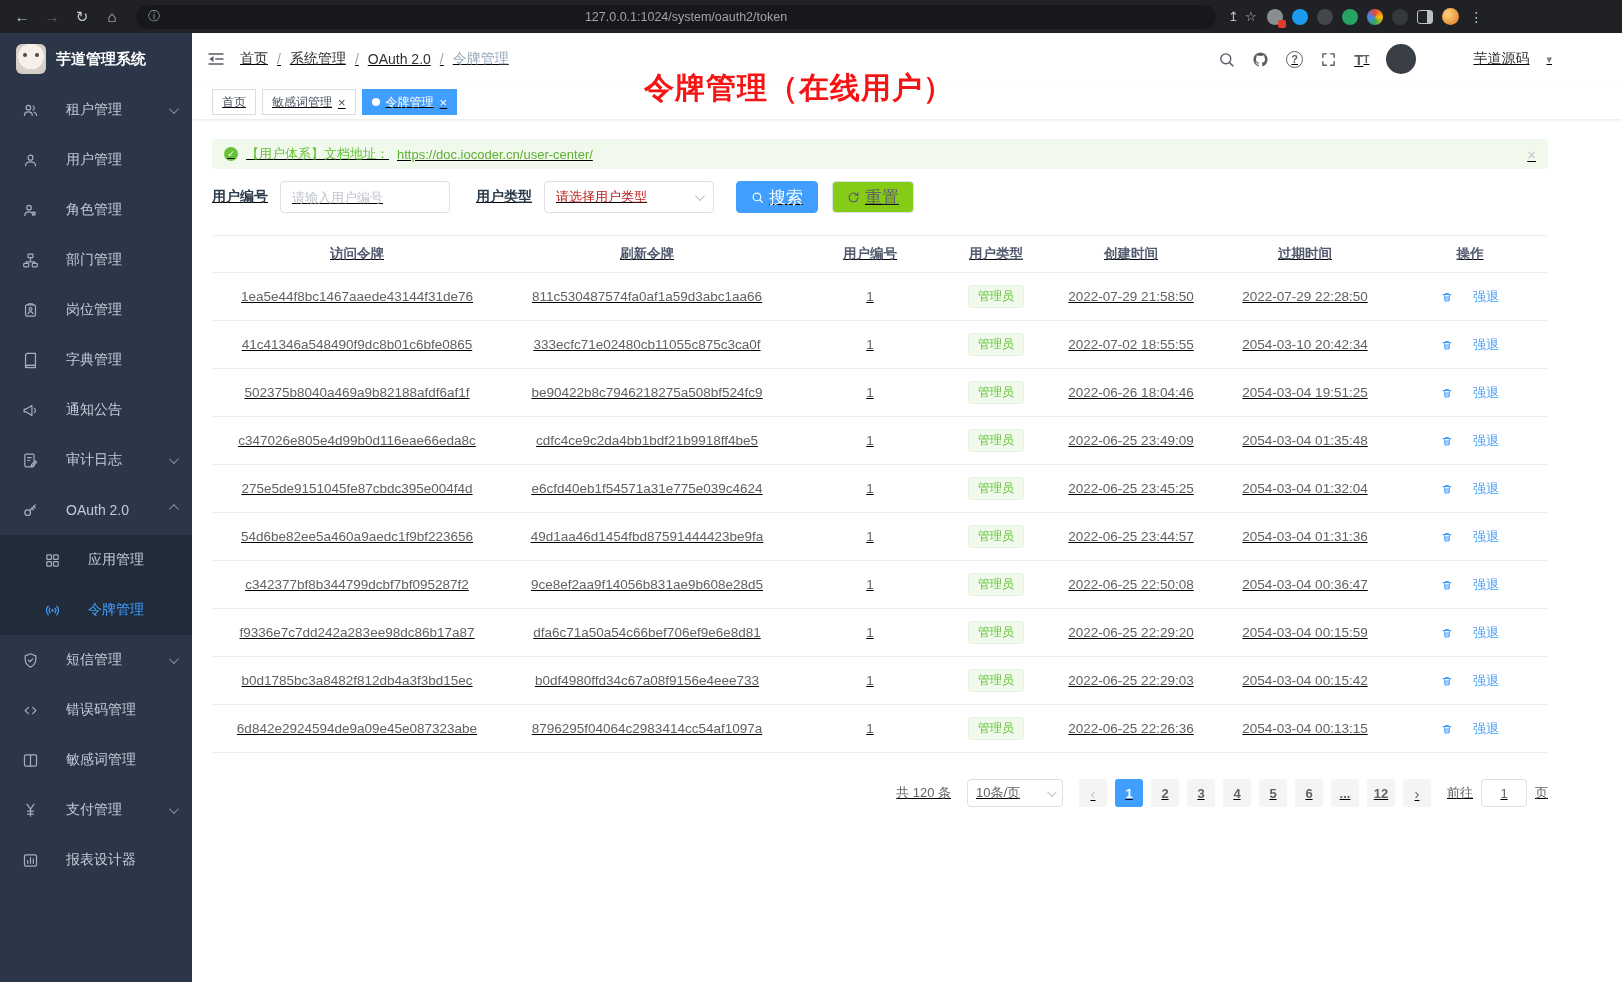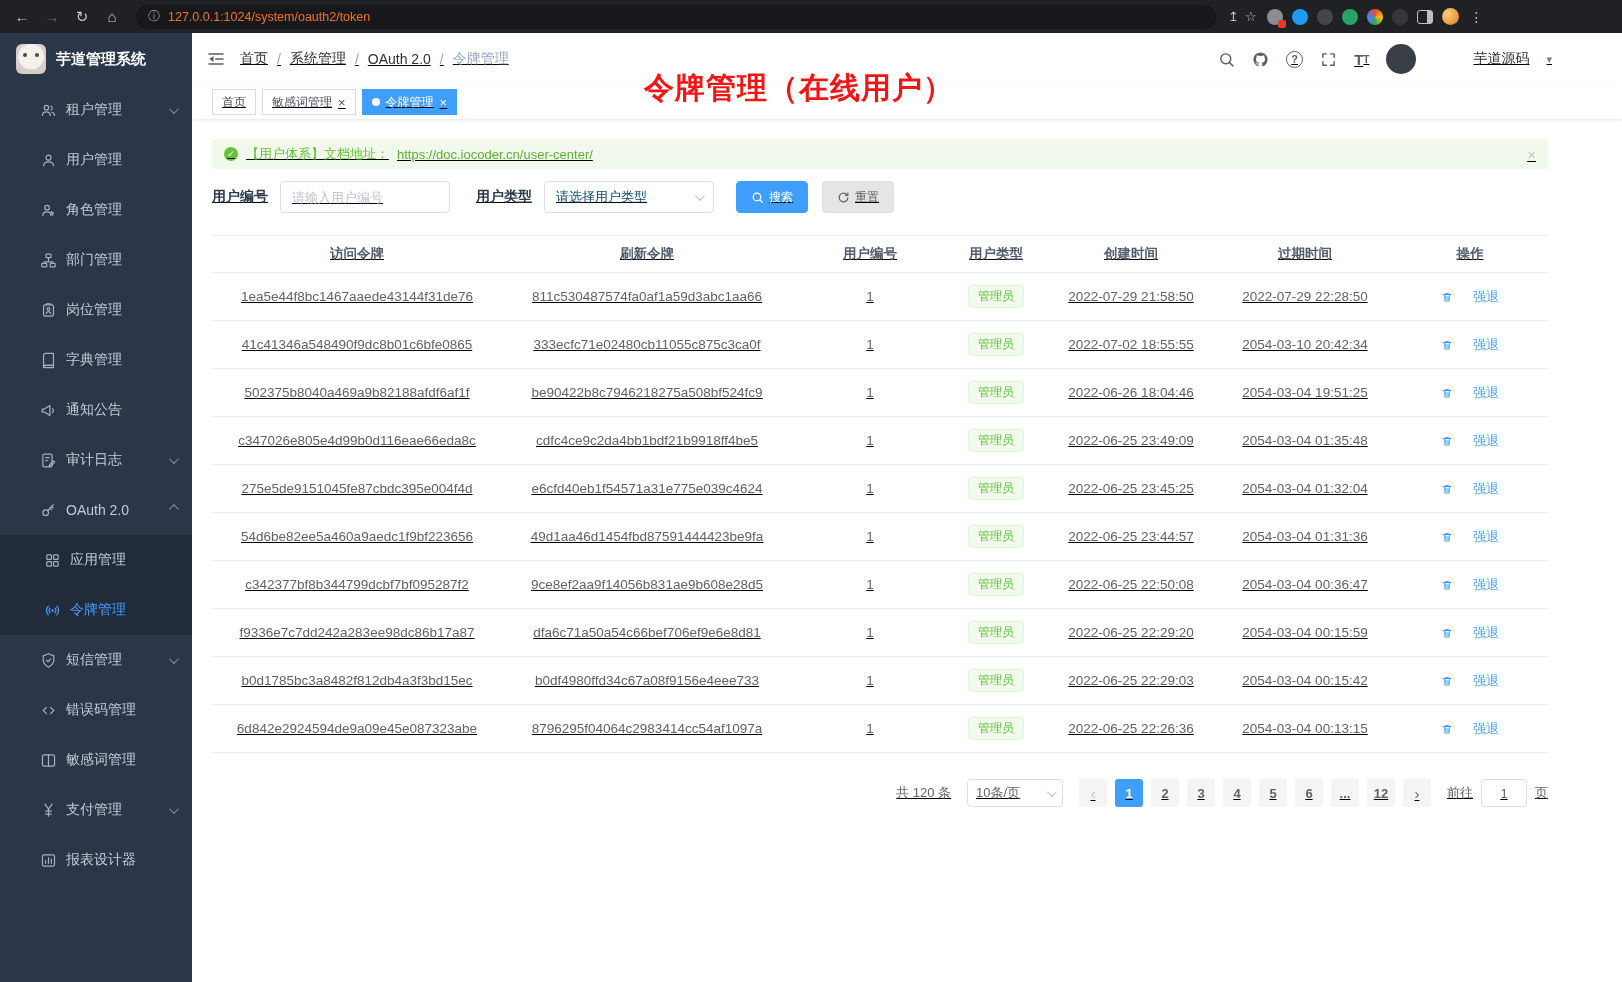--- a/index.html
+++ b/index.html
@@ -4,41 +4,41 @@
 <style>
   * { margin:0; padding:0; box-sizing:border-box; }
   html,body { width:1622px; height:982px; font-family:"Liberation Sans","DejaVu Sans",sans-serif; background:#fff; overflow:hidden; position:relative; }
 
   
   .chrome { position:absolute; top:0; left:0; width:100%; height:33px; background:#202124; display:flex; align-items:center; padding:0 10px; gap:6px; z-index:40; }
   .nav-ic { color:#c6c9cc; width:24px; height:24px; display:flex; align-items:center; justify-content:center; font-size:15px; border-radius:50%; cursor:pointer; flex:0 0 auto; }
   .nav-ic.dim { color:#66696d; }
   .omnibox { flex:1 1 auto; max-width:1080px; height:24px; background:#17181b; border-radius:12px; display:flex; align-items:center; padding:0 12px; gap:8px; margin:0 6px; }
   .omnibox .info-ic { color:#9aa0a6; font-size:12px; }
-  .omnibox .url { color:#f97316; font-size:12.5px; flex:1 1 auto; white-space:nowrap; overflow:hidden; }
+  .omnibox .url { color:#a3a3a3; font-size:12.5px; flex:1 1 auto; white-space:nowrap; overflow:hidden;text-align:center; }
   .omni-ic { color:#bdc1c6; font-size:13px; cursor:pointer; }
   .ext-cluster { display:flex; align-items:center; gap:9px; margin-left:4px; }
   .ext-dot { width:16px; height:16px; border-radius:50%; position:relative; cursor:pointer; flex:0 0 auto; }
   .ext-dot .mini-badge { position:absolute; right:-3px; bottom:-3px; width:8px; height:8px; background:#e03d2e; border-radius:2px; }
   .gray-sq { width:16px; height:14px; border:1.5px solid #bdc1c6; border-radius:3px; position:relative; cursor:pointer; }
   .gray-sq .bar { position:absolute; top:0; right:0; bottom:0; width:5px; background:#bdc1c6; border-radius:0 1px 1px 0; }
   .chrome-avatar { width:17px; height:17px; border-radius:50%; background:radial-gradient(circle at 35% 35%, #ffd27a, #e8923a 70%); cursor:pointer; }
   .more-ic { color:#bdc1c6; font-size:14px; margin-left:2px; cursor:pointer; }
 
   
   .app { position:absolute; top:33px; left:0; right:0; bottom:0; display:flex; }
 
   
   .sidebar { width:192px; flex:0 0 192px; background:#2b3648; display:flex; flex-direction:column; overflow:hidden; }
   .logo { height:52px; display:flex; align-items:center; padding-left:16px; gap:10px; flex:0 0 auto; cursor:pointer; }
   .logo-img { width:30px; height:30px; border-radius:6px; background:radial-gradient(circle at 50% 42%, #f5f0ea 55%, #d8d2ca 56%, #cfc8bf); position:relative; flex:0 0 auto; }
   .logo-img:before { content:""; position:absolute; left:7px; top:9px; width:4px; height:4px; border-radius:50%; background:#54483c; box-shadow:12px 0 0 #54483c; }
   .logo-title { color:#fff; font-size:15px; font-weight:700; white-space:nowrap; }
   .menu { flex:1 1 auto; }
-  .menu-item { height:50px; display:flex; align-items:center; padding:0 16px 0 40px; gap:9px; font-size:14px; color:#c3ccd6; cursor:pointer;text-align:center; }
+  .menu-item { height:50px; display:flex; align-items:center; padding:0 16px 0 22px; gap:27px; font-size:14px; color:#c3ccd6; cursor:pointer;text-align:center; }
   .menu-item .mi-icon { width:17px; height:17px; color:#a3b0bf; display:flex; align-items:center; justify-content:center; flex:0 0 auto; }
   .mi-icon svg { width:17px; height:17px; fill:none; stroke:currentColor; stroke-width:1.7; stroke-linecap:round; stroke-linejoin:round; }
   .menu-item.sub { padding-left:44px; background:#212b3a; }
   .menu-item.active { color:#409eff; }
   .menu-item.active .mi-icon { color:#409eff; }
   .chev { width:7px; height:7px; border-right:1.6px solid #8a97a5; border-bottom:1.6px solid #8a97a5; display:inline-block; flex:0 0 auto; }
   .menu-item .chev { margin-left:auto; }
   .chev.down { transform:rotate(45deg) translateY(-2px); }
   .chev.up { transform:rotate(-135deg) translateY(2px); }
 
@@ -76,26 +76,26 @@
   .alert-link { color:#5daf34; text-decoration:none; cursor:pointer; }
   .alert-close { margin-left:auto; color:#c0c4cc; font-size:15px; cursor:pointer; }
 
   .filter { display:flex; align-items:center; margin-bottom:22px; font-size:14px; }
   .f-label { font-weight:700; color:#2b3a4a; margin-right:12px; white-space:nowrap; }
   .f-label.g2 { margin-left:26px; }
   .f-input, .f-select { width:170px; height:32px; border:1px solid #dcdfe6; border-radius:4px; padding:0 11px; font-size:13px; color:#606266; background:#fff; }
   .f-input::placeholder { color:#bfc4cc; }
   .f-input { outline:none; font-family:inherit; }
   .f-select { display:flex; align-items:center; justify-content:space-between; cursor:pointer; }
-  .f-select .placeholder { color:#0c4a6e; }
+  .f-select .placeholder { color:#b91c1c; }
   .sel-caret { border-color:#b7bcc4; }
-  .btn { height:32px; border-radius:4px; padding:0 14px; display:inline-flex; align-items:center; gap:5px; font-size:12px; cursor:pointer; font-family:inherit; white-space:nowrap; }
+  .btn { height:32px; border-radius:4px; padding:0 14px; display:inline-flex; align-items:center; gap:5px; font-size:17px; cursor:pointer; font-family:inherit; white-space:nowrap; }
   .btn svg { width:13px; height:13px; fill:none; stroke:currentColor; stroke-width:2.2; stroke-linecap:round; }
   .btn-primary { background:#409eff; color:#fff; border:1px solid #409eff; margin-left:22px; }
-  .btn-plain { background:#e5e5e5; color:#606266; border:1px solid #dcdfe6; margin-left:14px; }
+  .btn-plain { background:#84cc16; color:#606266; border:1px solid #dcdfe6; margin-left:14px; }
 
   table.grid { width:100%; border-collapse:collapse; font-size:13.5px; color:#606266; table-layout:fixed; }
   table.grid th { height:37px; font-weight:700; color:#515a6e; border-top:1px solid #ebeef5; border-bottom:1px solid #ebeef5; text-align:center; font-size:13.5px; }
   table.grid td { height:48px; border-bottom:1px solid #ebeef5; text-align:center; overflow:hidden; white-space:nowrap; }
   .badge { display:inline-block; padding:3px 9px; font-size:12px; color:#67c23a; background:#f0f9eb; border:1px solid #e1f3d8; border-radius:4px; line-height:1.2; }
   .action-link { color:#409eff; font-size:13px; display:inline-flex; align-items:center; gap:20px; cursor:pointer; text-decoration:none; }
   .action-link svg { width:12px; height:12px; fill:none; stroke:currentColor; stroke-width:2; stroke-linecap:round; stroke-linejoin:round; }
 
   .pagination { display:flex; align-items:center; justify-content:flex-end; gap:8px; margin-top:26px; font-size:13px; color:#606266; }
   .pg-total { margin-right:8px; color:#606266; }

